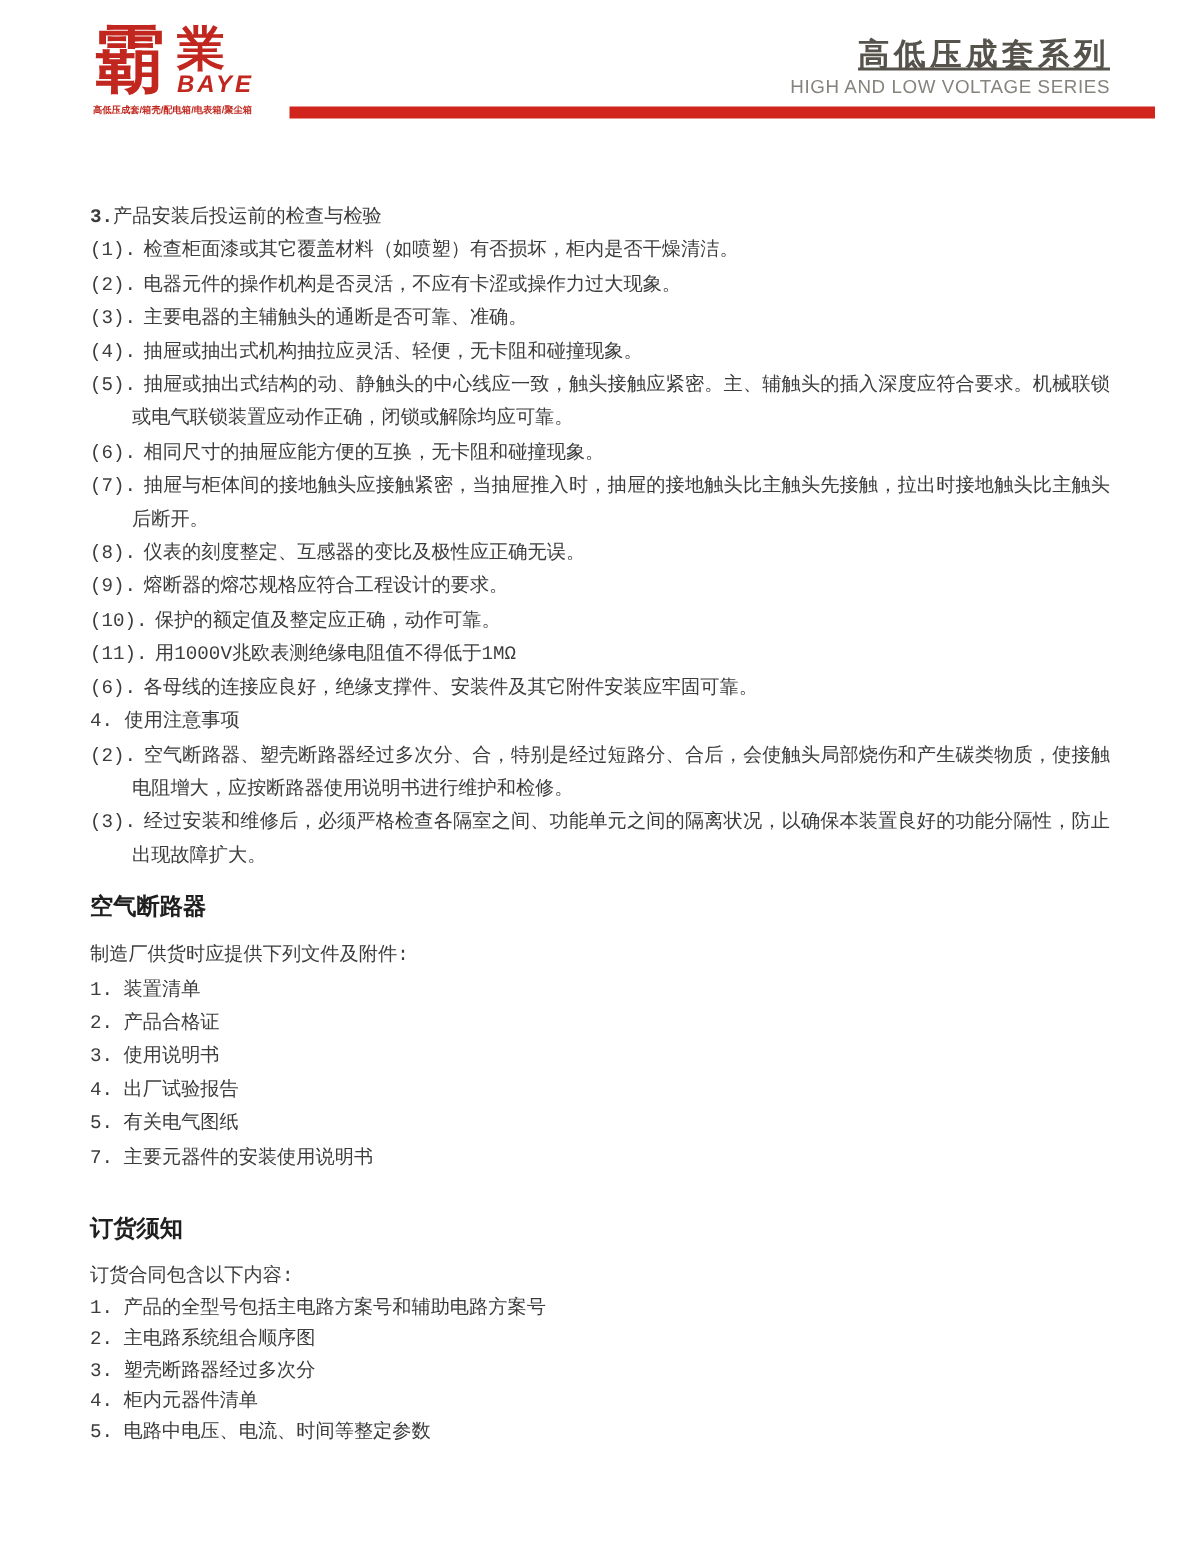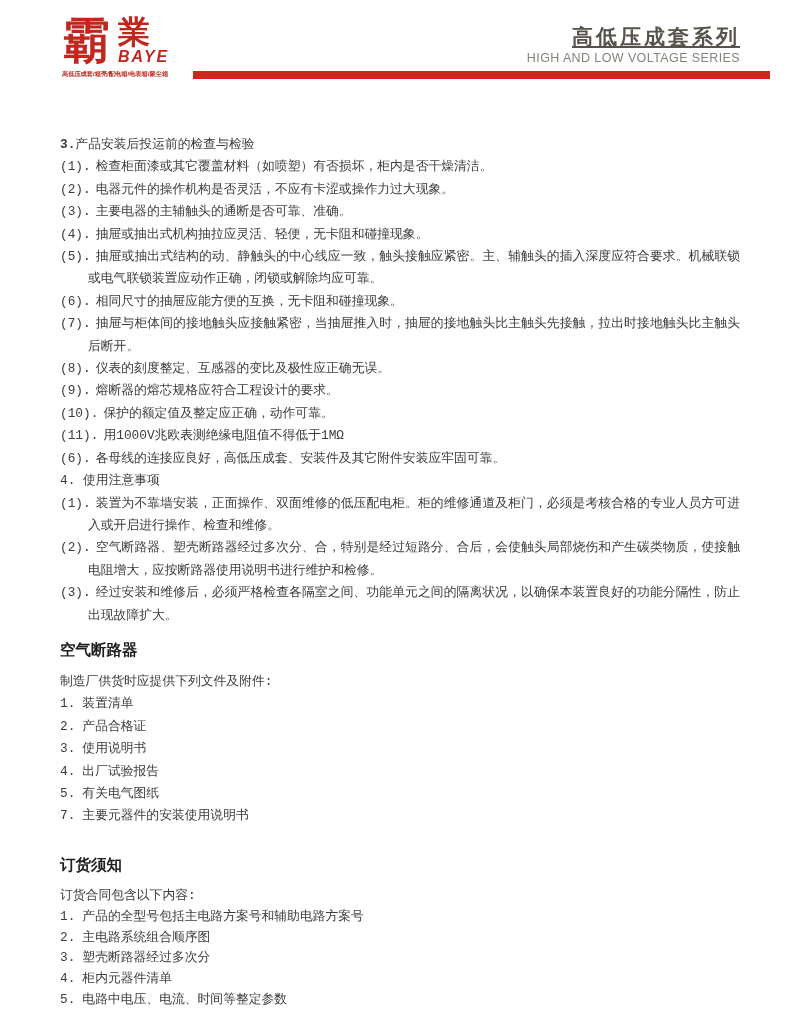--- a/index.html
+++ b/index.html
@@ -115,24 +115,23 @@
     <p class="li"><span class="marker">(2).</span><span>电器元件的操作机构是否灵活，不应有卡涩或操作力过大现象。</span></p>
     <p class="li"><span class="marker">(3).</span><span>主要电器的主辅触头的通断是否可靠、准确。</span></p>
     <p class="li"><span class="marker">(4).</span><span>抽屉或抽出式机构抽拉应灵活、轻便，无卡阻和碰撞现象。</span></p>
     <p class="li"><span class="marker">(5).</span><span>抽屉或抽出式结构的动、静触头的中心线应一致，触头接触应紧密。主、辅触头的插入深度应符合要求。机械联锁或电气联锁装置应动作正确，闭锁或解除均应可靠。</span></p>
     <p class="li"><span class="marker">(6).</span><span>相同尺寸的抽屉应能方便的互换，无卡阻和碰撞现象。</span></p>
     <p class="li"><span class="marker">(7).</span><span>抽屉与柜体间的接地触头应接触紧密，当抽屉推入时，抽屉的接地触头比主触头先接触，拉出时接地触头比主触头后断开。</span></p>
     <p class="li"><span class="marker">(8).</span><span>仪表的刻度整定、互感器的变比及极性应正确无误。</span></p>
     <p class="li"><span class="marker">(9).</span><span>熔断器的熔芯规格应符合工程设计的要求。</span></p>
     <p class="li"><span class="marker">(10).</span><span>保护的额定值及整定应正确，动作可靠。</span></p>
     <p class="li"><span class="marker">(11).</span><span>用1000V兆欧表测绝缘电阻值不得低于1MΩ</span></p>
-    <p class="li"><span class="marker">(6).</span><span>各母线的连接应良好，高低压成套、安装件及其它附件安装应牢固可靠。</span></p>
+    <p class="li"><span class="marker">(6).</span><span>各母线的连接应良好，绝缘支撑件、安装件及其它附件安装应牢固可靠。</span></p>
 
     <p class="line">4. 使用注意事项</p>
-    <p class="li"><span class="marker">(1).</span><span>装置为不靠墙安装，正面操作、双面维修的低压配电柜。柜的维修通道及柜门，必须是考核合格的专业人员方可进入或开启进行操作、检查和维修。</span></p>
     <p class="li"><span class="marker">(2).</span><span>空气断路器、塑壳断路器经过多次分、合，特别是经过短路分、合后，会使触头局部烧伤和产生碳类物质，使接触电阻增大，应按断路器使用说明书进行维护和检修。</span></p>
     <p class="li"><span class="marker">(3).</span><span>经过安装和维修后，必须严格检查各隔室之间、功能单元之间的隔离状况，以确保本装置良好的功能分隔性，防止出现故障扩大。</span></p>
 
     <p class="h2 h2-complete">空气断路器</p>
     <p class="line">制造厂供货时应提供下列文件及附件:</p>
     <p class="li-num line"><span class="marker">1.</span><span>装置清单</span></p>
     <p class="li-num line"><span class="marker">2.</span><span>产品合格证</span></p>
     <p class="li-num line"><span class="marker">3.</span><span>使用说明书</span></p>
     <p class="li-num line"><span class="marker">4.</span><span>出厂试验报告</span></p>
     <p class="li-num line"><span class="marker">5.</span><span>有关电气图纸</span></p>

